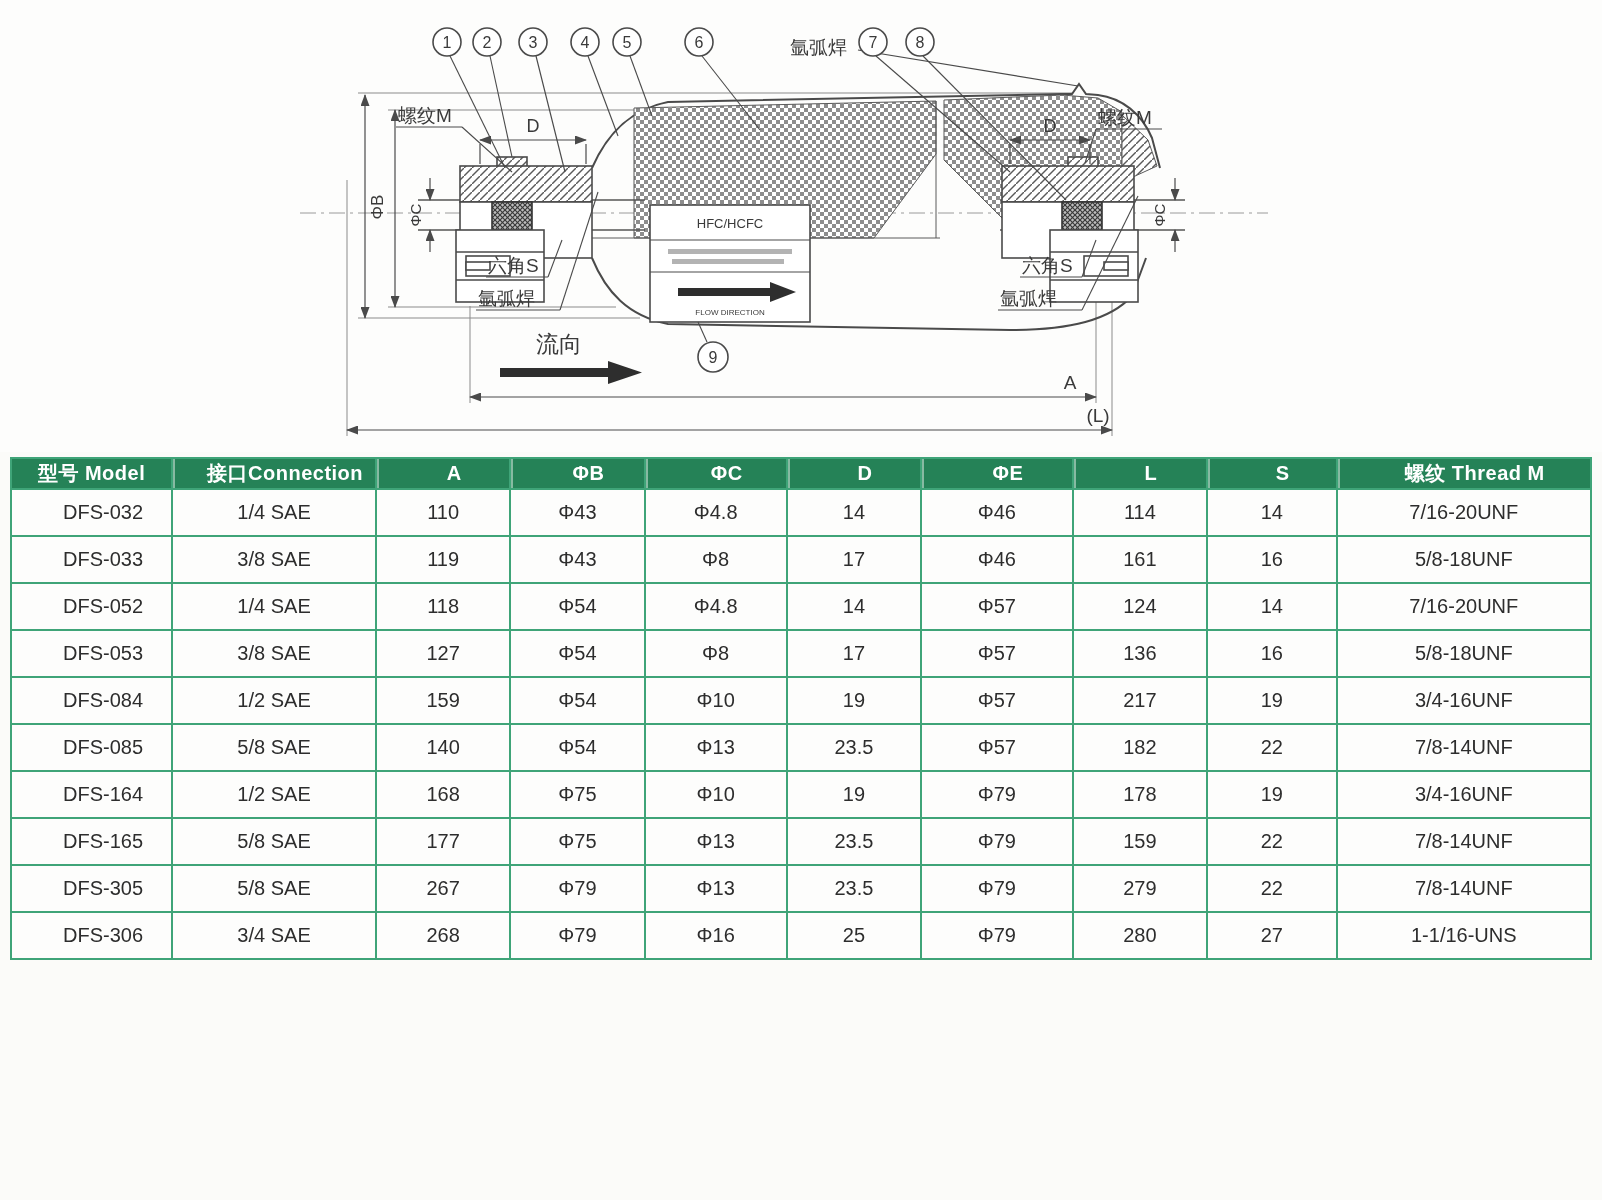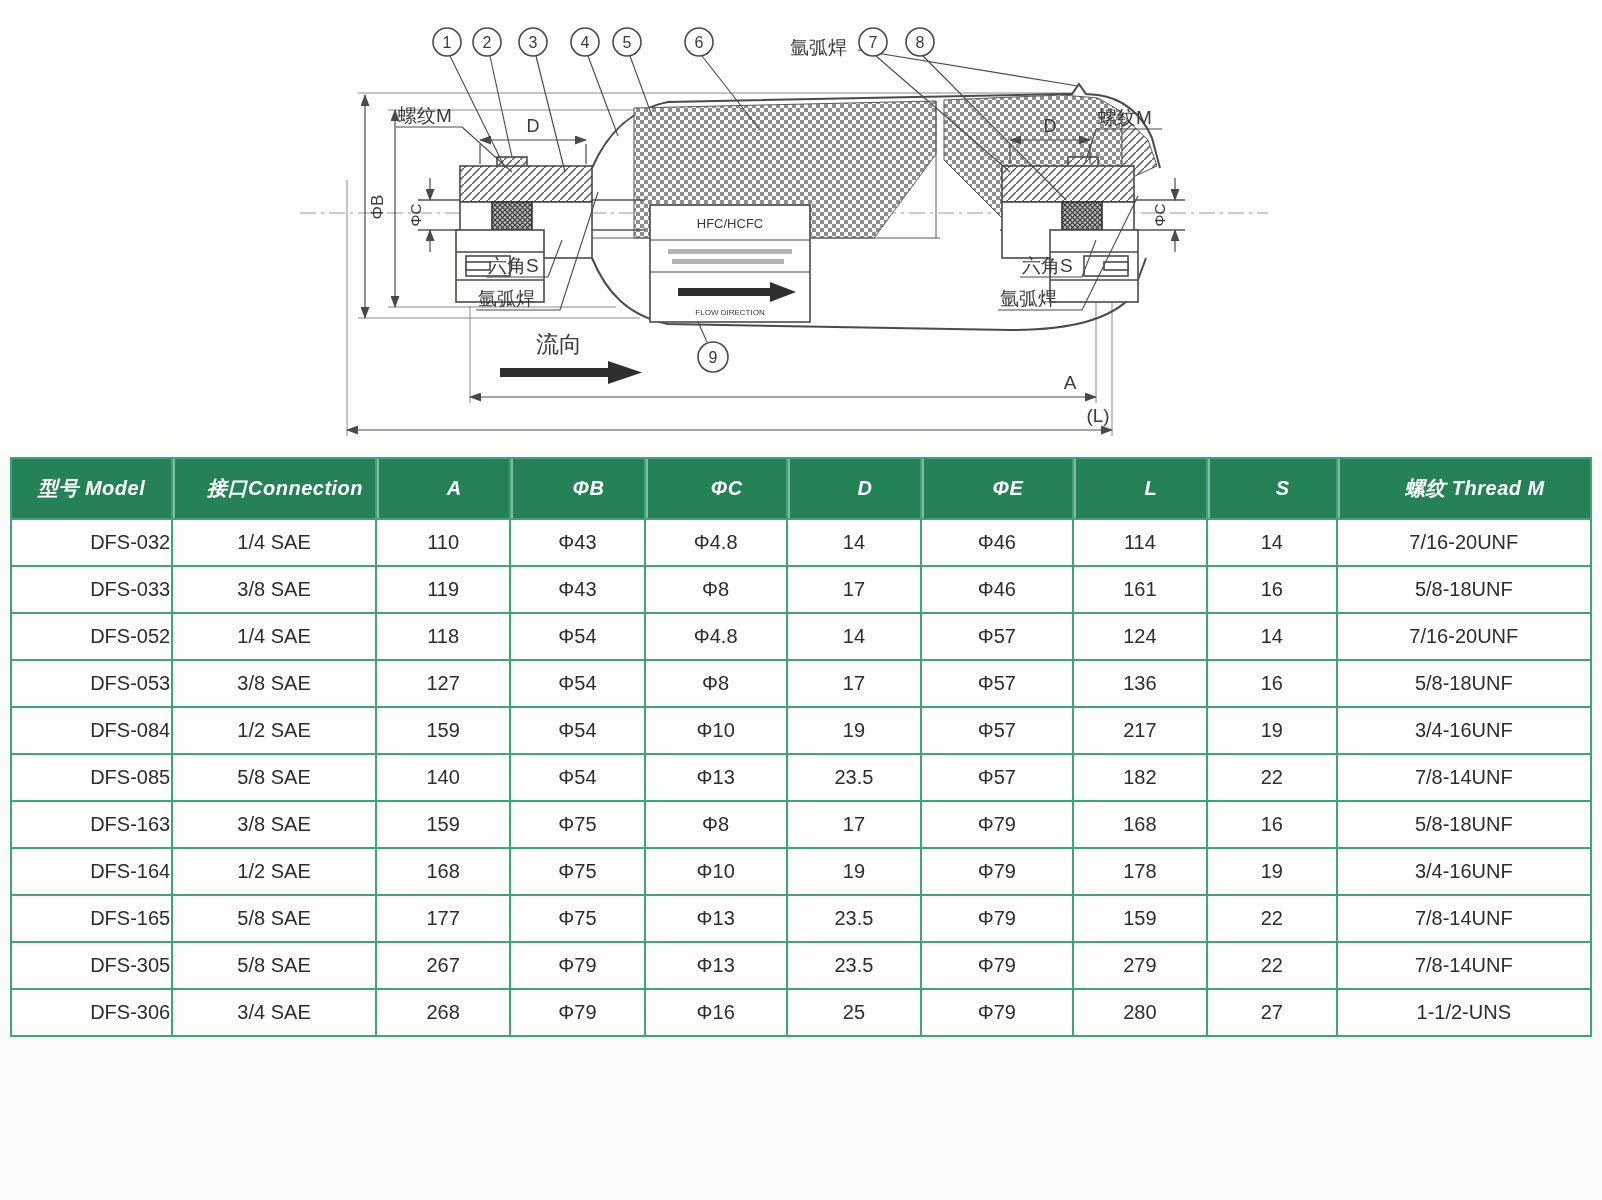--- a/index.html
+++ b/index.html
@@ -16,30 +16,29 @@
     background:#fbfbf9;
     font-family:"Liberation Sans","DejaVu Sans",sans-serif;
     color:var(--cell-text);
   }
   svg text{font-family:"Liberation Sans","DejaVu Sans",sans-serif;fill:#3a3a3a;}
   .drawing-wrap{position:absolute;top:0;left:0;width:1602px;height:452px;background:#fdfdfc;}
   .table-wrap{position:absolute;top:457px;left:10px;width:1582px;}
   table{border-collapse:collapse;width:100%;table-layout:fixed;background:#fefefe;}
   th{
     background:var(--header-bg);color:var(--header-text);
-    font-size:20px;font-weight:600;height:61px;border:2px solid var(--grid);
+    font-size:20px;font-weight:600;height:31px;border:2px solid var(--grid);
     letter-spacing:.5px;
-    font-style:italic;
   }
   th:not(:first-child){box-shadow:inset 2px 0 0 rgba(255,255,255,.45);padding-left:23px;}
   td{
     border:2px solid var(--grid);height:47px;text-align:center;
     font-size:20px;color:var(--cell-text);background:#fdfdfc;
   }
-  td.model{text-align:right;padding-left:24px;}
+  td.model{text-align:center;padding-left:24px;}
   col.c-model{width:10.2%}col.c-conn{width:12.9%}col.c-a{width:8.5%}
   col.c-b{width:8.5%}col.c-c{width:9.0%}col.c-d{width:8.5%}
   col.c-e{width:9.6%}col.c-l{width:8.5%}col.c-s{width:8.2%}col.c-m{width:16.1%}
 </style>
 </head>
 <body>
 
 <div class="drawing-wrap">
 <svg width="1602" height="452" viewBox="0 0 1602 452">
   <defs>
@@ -334,32 +333,20 @@
           <td>140</td>
           <td>Φ54</td>
           <td>Φ13</td>
           <td>23.5</td>
           <td>Φ57</td>
           <td>182</td>
           <td>22</td>
           <td>7/8-14UNF</td>
         </tr>
         <tr>
-          <td class="model">DFS-163</td>
-          <td>3/8 SAE</td>
-          <td>159</td>
-          <td>Φ75</td>
-          <td>Φ8</td>
-          <td>17</td>
-          <td>Φ79</td>
-          <td>168</td>
-          <td>16</td>
-          <td>5/8-18UNF</td>
-        </tr>
-        <tr>
           <td class="model">DFS-164</td>
           <td>1/2 SAE</td>
           <td>168</td>
           <td>Φ75</td>
           <td>Φ10</td>
           <td>19</td>
           <td>Φ79</td>
           <td>178</td>
           <td>19</td>
           <td>3/4-16UNF</td>
@@ -391,17 +378,17 @@
         <tr>
           <td class="model">DFS-306</td>
           <td>3/4 SAE</td>
           <td>268</td>
           <td>Φ79</td>
           <td>Φ16</td>
           <td>25</td>
           <td>Φ79</td>
           <td>280</td>
           <td>27</td>
-          <td>1-1/2-UNS</td>
+          <td>1-1/16-UNS</td>
         </tr>
       </tbody>
   </table>
 </div>
 
 </body></html>

